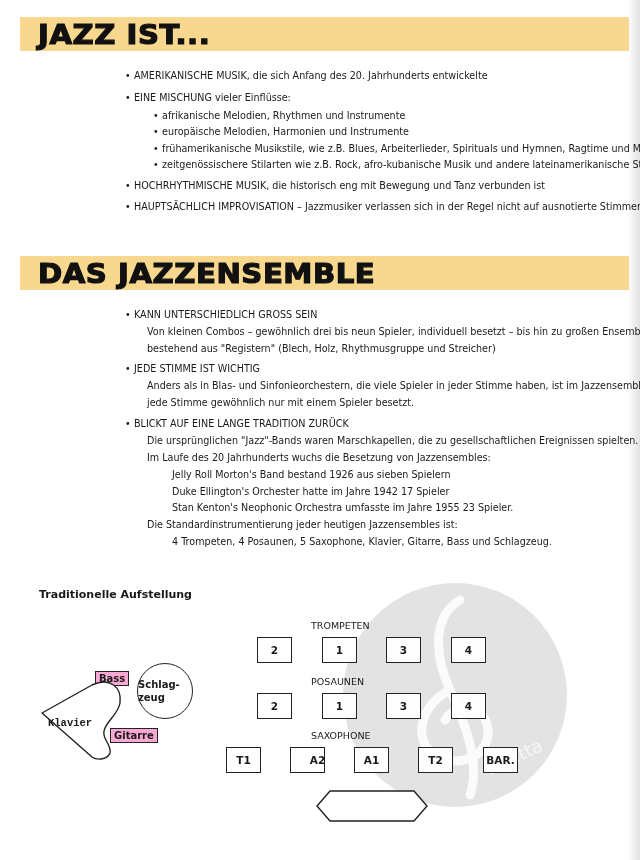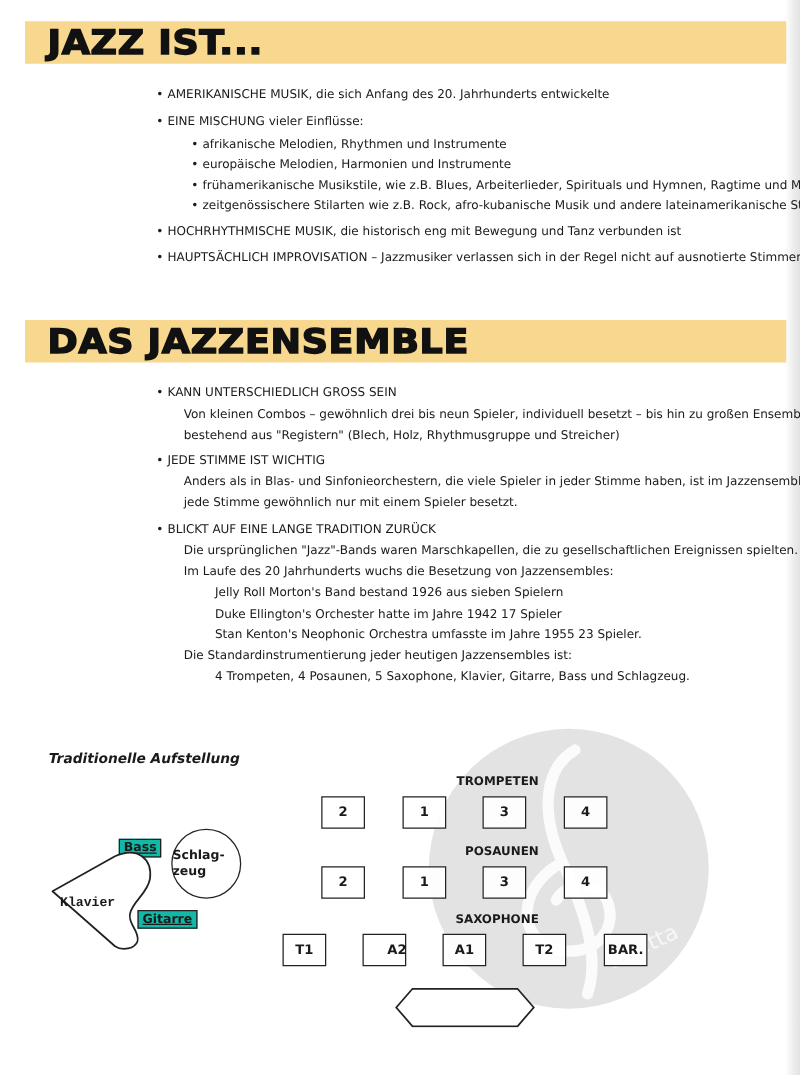--- a/index.html
+++ b/index.html
@@ -24,38 +24,38 @@
     transform: scaleX(1.08); transform-origin: left center;
     -webkit-text-stroke: 1.2px #111;
   }
   .content { position: absolute; left: 125px; font-size: 9.6px; line-height: 16px; }
   .bullet-line { position: absolute; white-space: nowrap; }
   .bullet-line .dot { display: inline-block; width: 9px; }
   .sub { position: absolute; white-space: nowrap; }
 
   .diagram { position: absolute; left: 0; top: 580px; width: 640px; height: 280px; }
   .diagram-title {
-    position: absolute; left: 39px; top: 20px;
-    font-weight: bold; font-size: 11px; font-style: italic;
+    position: absolute; left: 39px; top: 8px;
+    font-weight: bold; font-size: 11px;
   }
   .watermark { position: absolute; left: 340px; top: 0; }
   .section-label {
-    position: absolute; font-weight: bold; font-size: 9.5px; text-align: right;
+    position: absolute; font-weight: normal; font-size: 9.5px; text-align: left;
     width: 120px;
   }
   .seat {
     position: absolute; width: 35px; height: 26px;
     border: 1.6px solid #222; background: #fff;
     display: flex; align-items: center; justify-content: center;
     font-weight: bold; font-size: 10.5px; box-sizing: border-box;
     background: rgba(255,255,255,0.9);
   }
   .small-box {
     position: absolute; border: 1.4px solid #222; padding: 0 3px;
-    font-weight: bold; font-size: 10px; line-height: 13px; background: #14b8a6; text-decoration: underline;
+    font-weight: bold; font-size: 10px; line-height: 13px; background: #f9a8d4;
   }
   .drums {
     position: absolute; left: 137px; top: 83px; width: 56px; height: 56px;
     border: 1.4px solid #222; border-radius: 50%; box-sizing: border-box;
     display: flex; flex-direction: column; align-items: flex-start; justify-content: center;
     font-weight: bold; font-size: 10px; line-height: 13px; background: #fff;
   }
   .piano { position: absolute; left: 40px; top: 95px; }
   .piano-label { position: absolute; left: 48px; top: 137px; font-weight: bold; font-size: 10.5px; font-family: Liberation Mono, monospace; }
   .conductor { position: absolute; left: 316px; top: 210px; }

